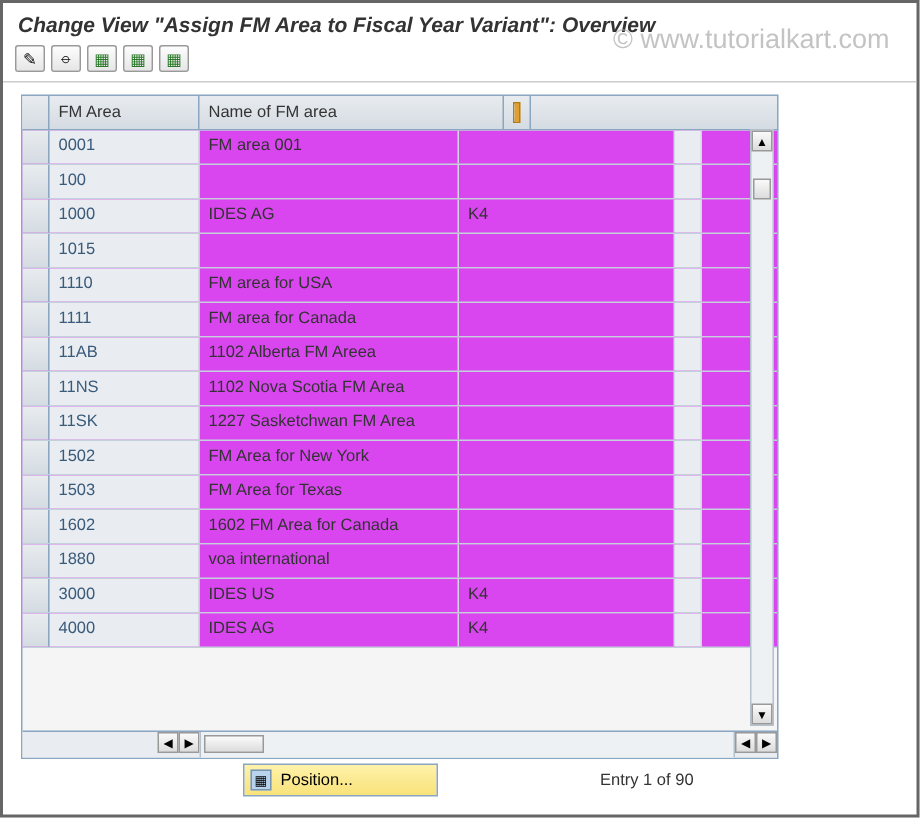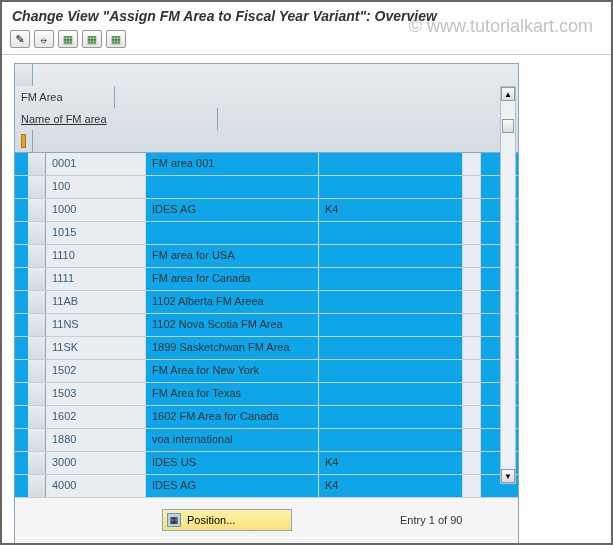--- a/index.html
+++ b/index.html
@@ -46,46 +46,44 @@
   .grid {
     border: 1px solid #8aa6c1;
     width: 505px;
     background: #f5f5f5;
     position: relative;
   }
   .grid-header {
     display: flex;
     background: linear-gradient(#e8ecef,#d4dbe2);
     border-bottom: 1px solid #8aa6c1;
-    flex-direction: column;
   }
   .grid-header .cell {
     border-right: 1px solid #8aa6c1;
     padding: 4px 6px;
     font-size: 11px;
     color: #333;
     height: 22px;
     display:flex;
     align-items:center;
   }
   .col-sel { width: 18px; background: linear-gradient(#e8ecef,#d4dbe2);}
   .col-fm  { width: 100px; }
-  .col-name{ width: 203px; text-decoration: underline; }
+  .col-name{ width: 203px; }
   .col-fyv { width: 144px; }
   .col-cfg { width: 18px; text-align:center; }
   .grid-body {
     height: 400px;
     overflow: hidden;
   }
   .row {
     display: flex;
     height: 23px;
     border-bottom: 1px solid #c3cfd9;
-    background: #0ea5e9;
-    padding-left: 13px;
+    background: #d946ef;
   }
   .row .sel {
     width: 18px;
     background: linear-gradient(#e8ecef,#d4dbe2);
     border-right: 1px solid #8aa6c1;
   }
   .row .c {
     border-right: 1px solid #d0d7de;
     padding: 4px 6px;
     font-size: 11px;
@@ -276,21 +274,21 @@
         <div class="row">
           <div class="sel"></div>
           <div class="c c-fm">11NS</div>
           <div class="c c-name">1102 Nova Scotia FM Area</div>
           <div class="c c-fyv"></div>
           <div class="c" style="width:18px;background:#e9edf1"></div>
         </div>
         <div class="row">
           <div class="sel"></div>
           <div class="c c-fm">11SK</div>
-          <div class="c c-name">1899 Sasketchwan FM Area</div>
+          <div class="c c-name">1227 Sasketchwan FM Area</div>
           <div class="c c-fyv"></div>
           <div class="c" style="width:18px;background:#e9edf1"></div>
         </div>
         <div class="row">
           <div class="sel"></div>
           <div class="c c-fm">1502</div>
           <div class="c c-name">FM Area for New York</div>
           <div class="c c-fyv"></div>
           <div class="c" style="width:18px;background:#e9edf1"></div>
         </div>

